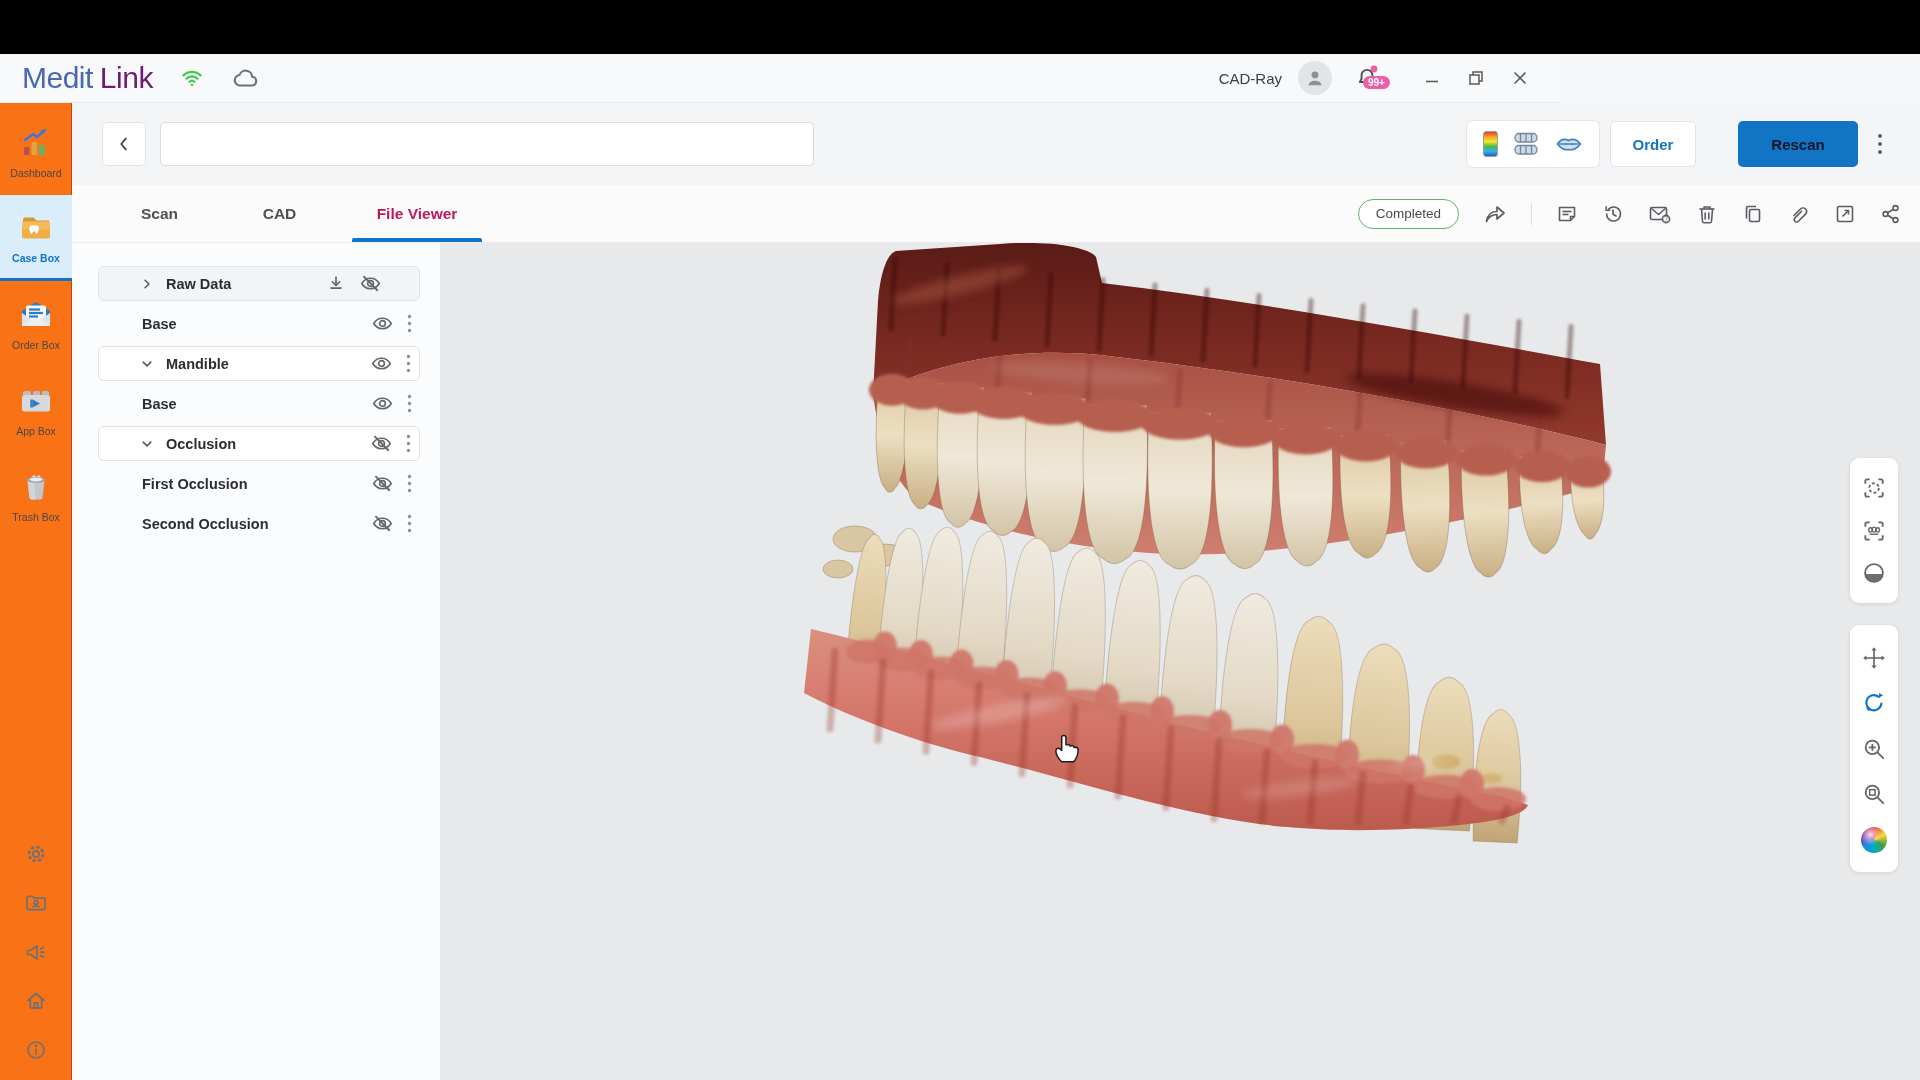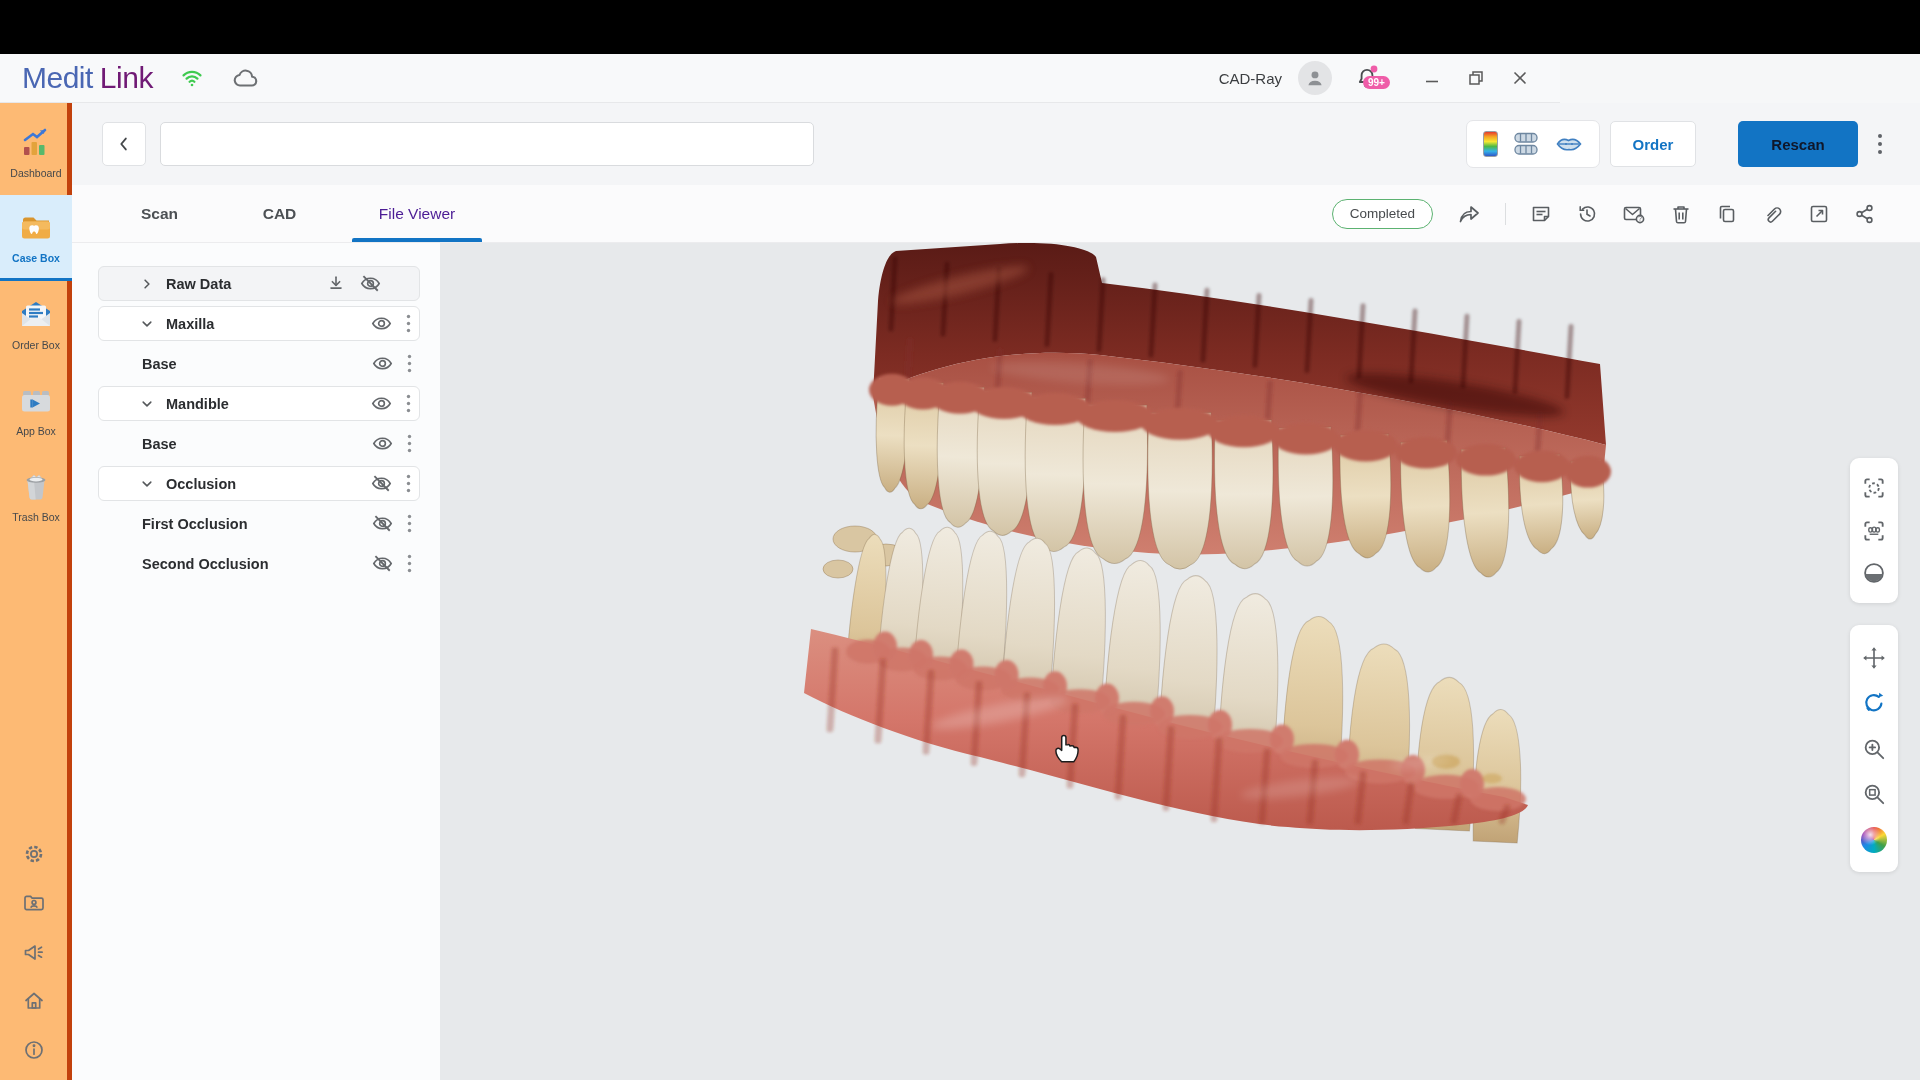--- a/index.html
+++ b/index.html
@@ -20,22 +20,22 @@
   .hspacer { flex:1; }
   .user-name { font-size:15px; color:#3b3e41; margin-right:16px; }
   .avatar { width:34px; height:34px; border-radius:50%; background:#e3e4e6; display:flex;
     align-items:center; justify-content:center; margin-right:22px; }
   .bell-wrap { position:relative; margin-right:30px; }
   .bell-badge { position:absolute; left:9px; top:11px; background:#ef5da8; color:#fff;
     font-size:10px; font-weight:bold; border-radius:8px; padding:1px 5px; line-height:11px; }
   .winbtn { width:44px; height:36px; display:flex; align-items:center; justify-content:center; }
 
   
-  .sidebar { position:absolute; left:0; top:103px; width:72px; height:977px; background:#fdba74;
-    border-right:5px solid #c2410c; display:flex; flex-direction:column; }
+  .sidebar { position:absolute; left:0; top:103px; width:72px; height:977px; background:#f97316;
+    border-right:1px solid #c2410c; display:flex; flex-direction:column; }
   .sb-item { width:72px; height:86px; display:flex; flex-direction:column; align-items:center;
     justify-content:center; gap:6px; cursor:default; }
   .sb-item:first-child { margin-top:6px; }
   .sb-label { font-size:10.5px; color:#45484b; font-weight:500; }
   .sb-item.active { background:#d9edfb; border-bottom:3px solid #1274c4; }
   .sb-item.active .sb-label { color:#1274c4; font-weight:700; }
   .sb-bottom { margin-top:auto; display:flex; flex-direction:column; align-items:center;
     gap:25px; padding-bottom:18px; }
 
   
@@ -61,24 +61,24 @@
   .kebab-btn { width:28px; height:44px; margin-left:8px; display:flex; align-items:center; justify-content:center; }
 
   
   .tab-strip { height:58px; background:#fbfbfc; border-bottom:1px solid #ececee; display:flex;
     align-items:stretch; padding-left:40px; }
   .tab { display:flex; align-items:center; justify-content:center; font-size:15.5px; font-weight:600;
     color:#4c5054; position:relative; }
   .tab.t0 { width:95px; margin-right:25px; }
   .tab.t1 { width:95px; margin-right:25px; }
   .tab.t2 { width:130px; }
-  .tab.active { color:#4c1d95; font-weight:400; }
+  .tab.active { color:#be185d; font-weight:700; }
   .tab.active::after { content:""; position:absolute; left:0; right:0; bottom:0; height:4px;
     background:#1274c4; border-radius:2px 2px 0 0; }
-  .strip-right { margin-left:auto; display:flex; align-items:center; gap:24px; padding-right:44px; }
+  .strip-right { margin-left:auto; display:flex; align-items:center; gap:24px; padding-right:18px; }
   .completed-pill { height:30px; border:1.4px solid #5cb271; border-radius:16px; background:#fff;
     display:flex; align-items:center; padding:0 17px; font-size:13.5px; color:#474a4d; }
   .act-divider { width:1px; height:22px; background:#dcdee0; }
   .act-icon { display:flex; align-items:center; justify-content:center; }
 
   
   .content { flex:1; display:flex; min-height:0; }
   .tree-panel { width:368px; background:#fbfcfd; padding:23px 20px 0 26px; }
   .trow { height:35px; margin-bottom:5px; display:flex; align-items:center; padding:0 8px 0 12px;
     border-radius:6px; }
@@ -409,42 +409,20 @@
           </span>
           <span class="ticon">
             <svg width="21" height="21" viewBox="0 0 22 22" fill="none" stroke="#64676b" stroke-width="1.7">
               <path d="M11 5.5 C6.2 5.5 3 9 1.9 11 3 13 6.2 16.5 11 16.5 S19 13 20.1 11 C19 9 15.8 5.5 11 5.5 Z"></path>
               <circle cx="11" cy="11" r="3"></circle>
                 <line x1="3.6" y1="3.2" x2="18.6" y2="18.6" stroke-width="1.9"></line>
             </svg>
           </span>
         </div>
 
-        <div class="trow group">
-          <span class="chev">
-            <svg width="14" height="14" viewBox="0 0 22 22" fill="none" stroke="#55585b" stroke-width="2.4" stroke-linecap="round" stroke-linejoin="round">
-                <polyline points="5,8 11,14 17,8"></polyline>
-              </svg>
-          </span>
-          <span class="tlabel">Maxilla</span>
-          <span class="tsp"></span>
-          <span class="ticon">
-            <svg width="21" height="21" viewBox="0 0 22 22" fill="none" stroke="#64676b" stroke-width="1.7">
-              <path d="M11 5.5 C6.2 5.5 3 9 1.9 11 3 13 6.2 16.5 11 16.5 S19 13 20.1 11 C19 9 15.8 5.5 11 5.5 Z"></path>
-                <circle cx="11" cy="11" r="3"></circle>
-            </svg>
-          </span>
-          <span class="ticon">
-            <svg width="5" height="19" viewBox="0 0 5 19" fill="#8b8e92">
-                <circle cx="2.5" cy="2.5" r="1.7"></circle>
-                <circle cx="2.5" cy="9.5" r="1.7"></circle>
-                <circle cx="2.5" cy="16.5" r="1.7"></circle>
-              </svg>
-          </span>
-        </div>
 
         <div class="trow child">
           <span class="tlabel">Base</span>
           <span class="tsp"></span>
           <span class="ticon">
             <svg width="21" height="21" viewBox="0 0 22 22" fill="none" stroke="#64676b" stroke-width="1.7">
               <path d="M11 5.5 C6.2 5.5 3 9 1.9 11 3 13 6.2 16.5 11 16.5 S19 13 20.1 11 C19 9 15.8 5.5 11 5.5 Z"></path>
                 <circle cx="11" cy="11" r="3"></circle>
             </svg>
           </span>

